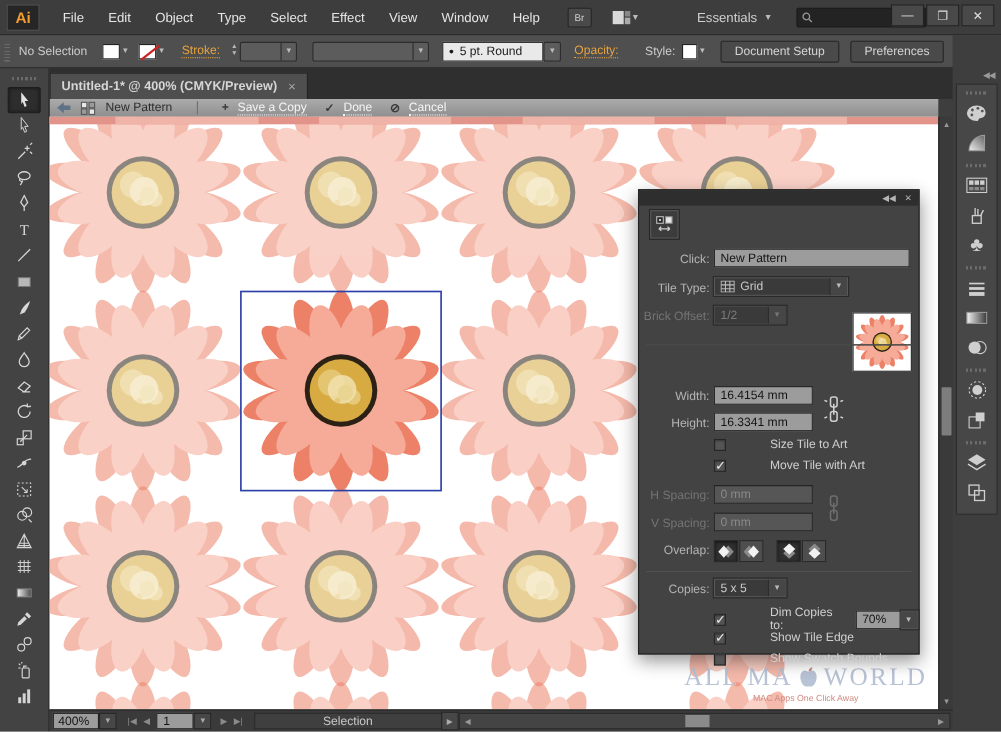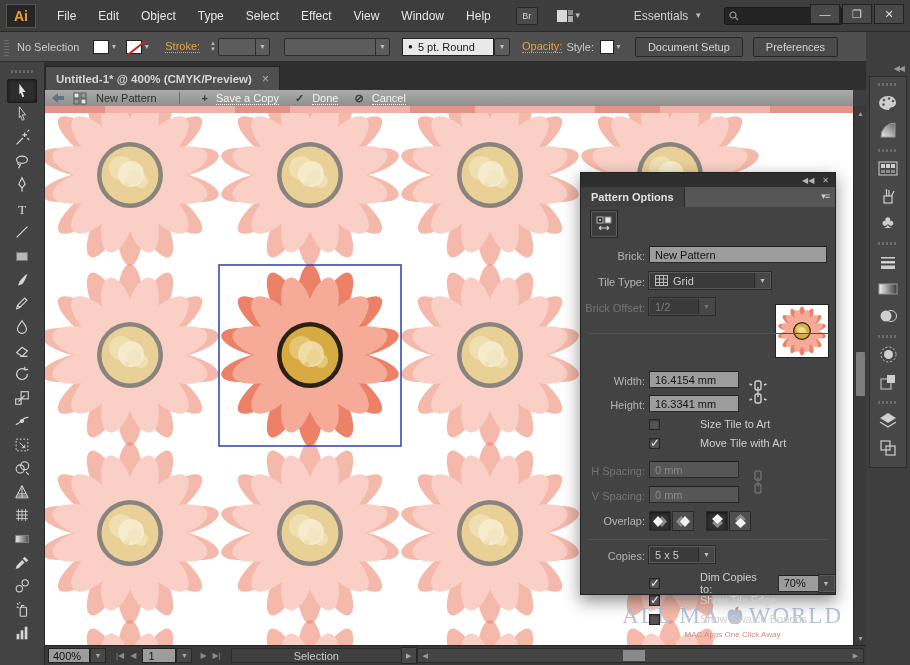--- a/index.html
+++ b/index.html
@@ -215,21 +215,21 @@
   <div style="display:flex;align-items:center;margin-left:12px;">
     <div id="brush-drop">
         <span style="font-size:8px;">●</span>
         <span>5 pt. Round</span>
       </div>
     <div class="drop" style="width:16px;height:18px;">
         <div class="arr-btn" style="border:none;">▼</div>
       </div>
   </div>
   <span class="link-label" style="margin-left:12px;">Opacity:</span>
-  <span style="margin-left:0;">Style:</span>
+  <span style="margin-left:20px;">Style:</span>
   <div class="swatch" style="margin-left:6px;width:14px;"></div>
   <span class="mini-arrow">▼</span>
   <div class="cbtn">Document Setup</div>
   <div class="cbtn">Preferences</div>
   <div id="cbar-menu">≡▾</div>
 </div>
 
 <div id="tabbar">
   <span id="tab-expand">▶▶</span>
   <div id="doc-tab">
@@ -587,35 +587,31 @@
         </svg>
       </div>
   </div>
 </div>
 
 <div id="panel">
   <div id="panel-header">
     <span>◀◀</span>
     <span>✕</span>
   </div>
-  <div id="panel-tabrow">
-    <div id="panel-tab">Pattern Options</div>
-    <span id="panel-menu">▾≡</span>
-  </div>
   <div id="panel-body">
     <div id="tile-tool-btn">
       <svg width="18" height="16" viewBox="0 0 18 16">
         <rect x="2" y="1" width="6" height="6" fill="#2a2a2a" stroke="#bbb"></rect>
           <circle cx="5" cy="4" r="1" fill="#eee"></circle>
         <rect x="10" y="1" width="6" height="6" fill="#e8e8e8" stroke="#888"></rect>
         <path d="M4 12 h10 M4 12 l2.2 -1.8 M4 12 l2.2 1.8 M14 12 l-2.2 -1.8 M14 12 l-2.2 1.8" stroke="#ccc" fill="none" stroke-width="1.2"></path>
         </svg>
     </div>
 
-    <span class="plabel" style="left:2px; top:43px;">Brick:</span>
+    <span class="plabel" style="left:2px; top:43px;">Click:</span>
     <div class="prow" style="left:68px; top:39px;">
       <div class="pfield" style="width:178px;">New Pattern</div>
     </div>
 
     <span class="plabel" style="left:2px; top:69px;">Tile Type:</span>
     <div class="prow" style="left:68px; top:65px;">
       <div class="pdrop" style="width:122px;">
         <svg width="13" height="11" viewBox="0 0 13 11" style="margin-right:5px;">
           <rect x="0.5" y="0.5" width="12" height="10" fill="none" stroke="#bbb"></rect>
             <path d="M4.5 0.5 V10.5 M8.5 0.5 V10.5 M0.5 4 H12.5 M0.5 7.5 H12.5" stroke="#bbb"></path>

